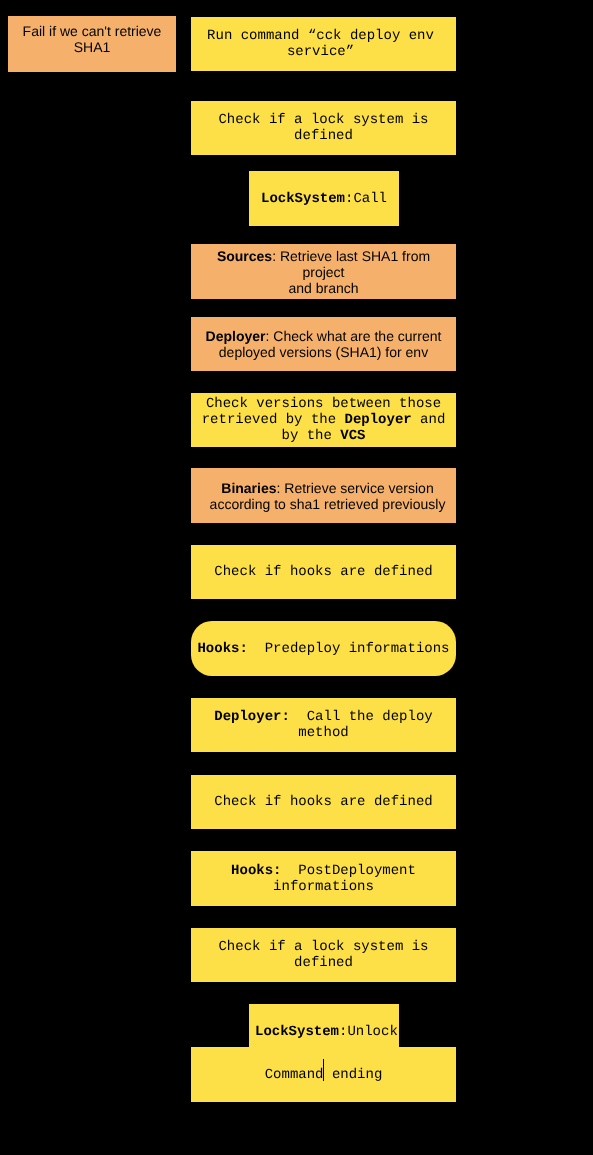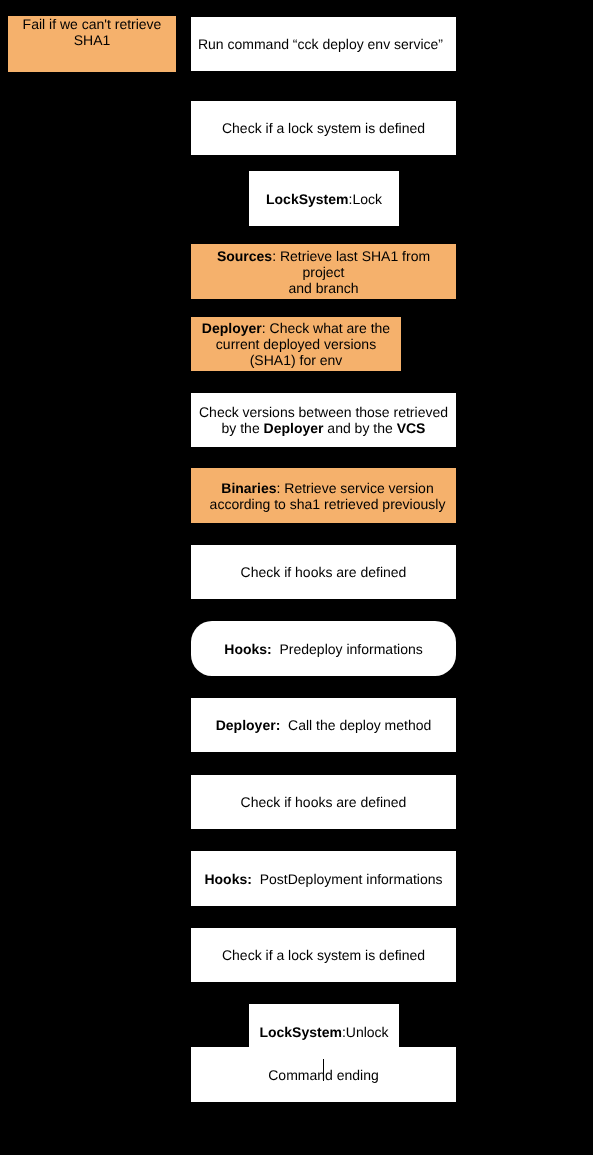--- a/index.html
+++ b/index.html
@@ -37,51 +37,51 @@
     padding: 0 6px;
     box-sizing: border-box;
     text-align: center;
     font-size: 14px;
     line-height: 16px;
     color: #000000;
     white-space: pre-wrap;
   }
   .node .label span,
   .node .label b { white-space: pre-wrap; }
-  .fill-blue   { background: #ffffff; }
+  .fill-blue   { background: #fde047; font-family: Liberation Mono, monospace; }
   .fill-orange { background: #f5b16c; }
   .valign-top { align-items: flex-start; }
   .connector {
     position: absolute;
     background: #000000;
   }
   .connector.v { width: 1px; }
   .connector.h { height: 1px; }
 </style>
 </head>
 <body>
 
 <div id="diagram">
-  <div class="node fill-orange valign-top" style="left: 8px; top: 16px; width: 168px; height: 56px;">
+  <div class="node fill-orange valign-top" style="padding-top: 7px; left: 8px; top: 16px; width: 168px; height: 56px;">
     <div class="label"><span>Fail if we can't retrieve SHA1</span></div>
   </div>
   <div class="node fill-blue" style="left: 191px; top: 17px; width: 265px; height: 54px;">
     <div class="label" style="position:relative;left:-3px;"><span>Run command “cck deploy env service”</span></div>
   </div>
   <div class="node fill-blue" style="left: 191px; top: 101px; width: 265px; height: 54px;">
     <div class="label"><span>Check if a lock system is defined</span></div>
   </div>
   <div class="node fill-blue" style="left: 249px; top: 171px; width: 150px; height: 55px;">
-    <div class="label"><b>LockSystem</b><span>:Lock</span></div>
+    <div class="label"><b>LockSystem</b><span>:Call</span></div>
   </div>
   <div class="node fill-orange" style="left: 191px; top: 244px; width: 265px; height: 55px;">
     <div class="label"><b>Sources</b><span>: Retrieve last SHA1 from project
 and branch</span></div>
   </div>
-  <div class="node fill-orange" style="left: 191px; top: 317px; width: 210px; height: 54px;">
+  <div class="node fill-orange" style="left: 191px; top: 317px; width: 265px; height: 54px;">
     <div class="label"><b>Deployer</b><span>: Check what are the current deployed versions (SHA1) for env</span></div>
   </div>
   <div class="node fill-blue" style="left: 191px; top: 393px; width: 265px; height: 54px;">
     <div class="label"><span>Check versions between those retrieved by the </span><b>Deployer</b><span> and by the </span><b>VCS</b></div>
   </div>
   <div class="node fill-orange" style="left: 191px; top: 468px; width: 265px; height: 55px; padding-left: 8px;">
     <div class="label"><b>Binaries</b><span>: Retrieve service version according to sha1 retrieved previously</span></div>
   </div>
   <div class="node fill-blue" style="left: 191px; top: 545px; width: 265px; height: 54px;">
     <div class="label"><span>Check if hooks are defined</span></div>

